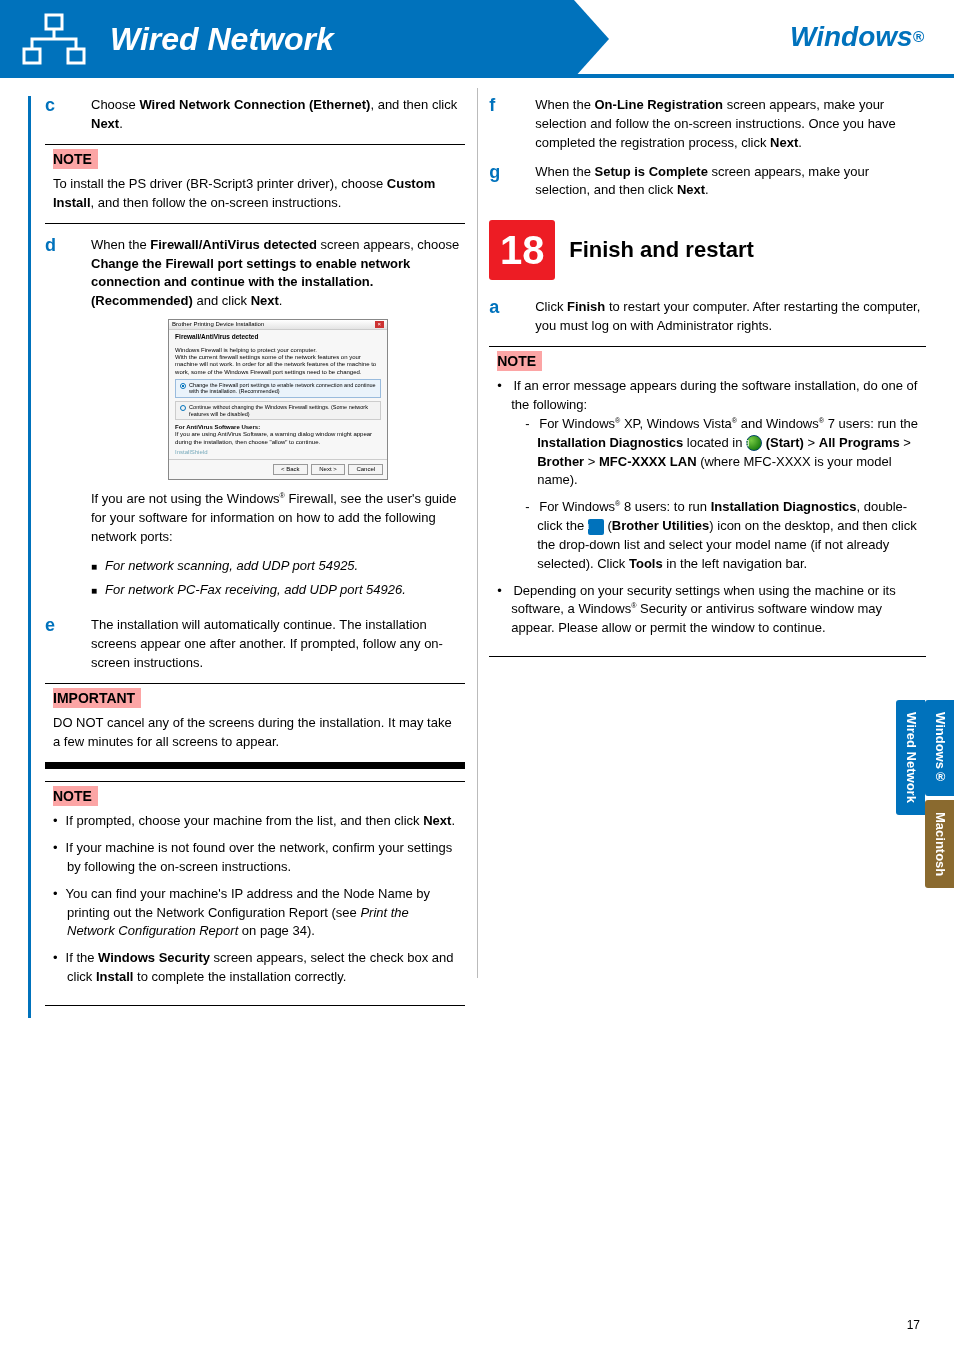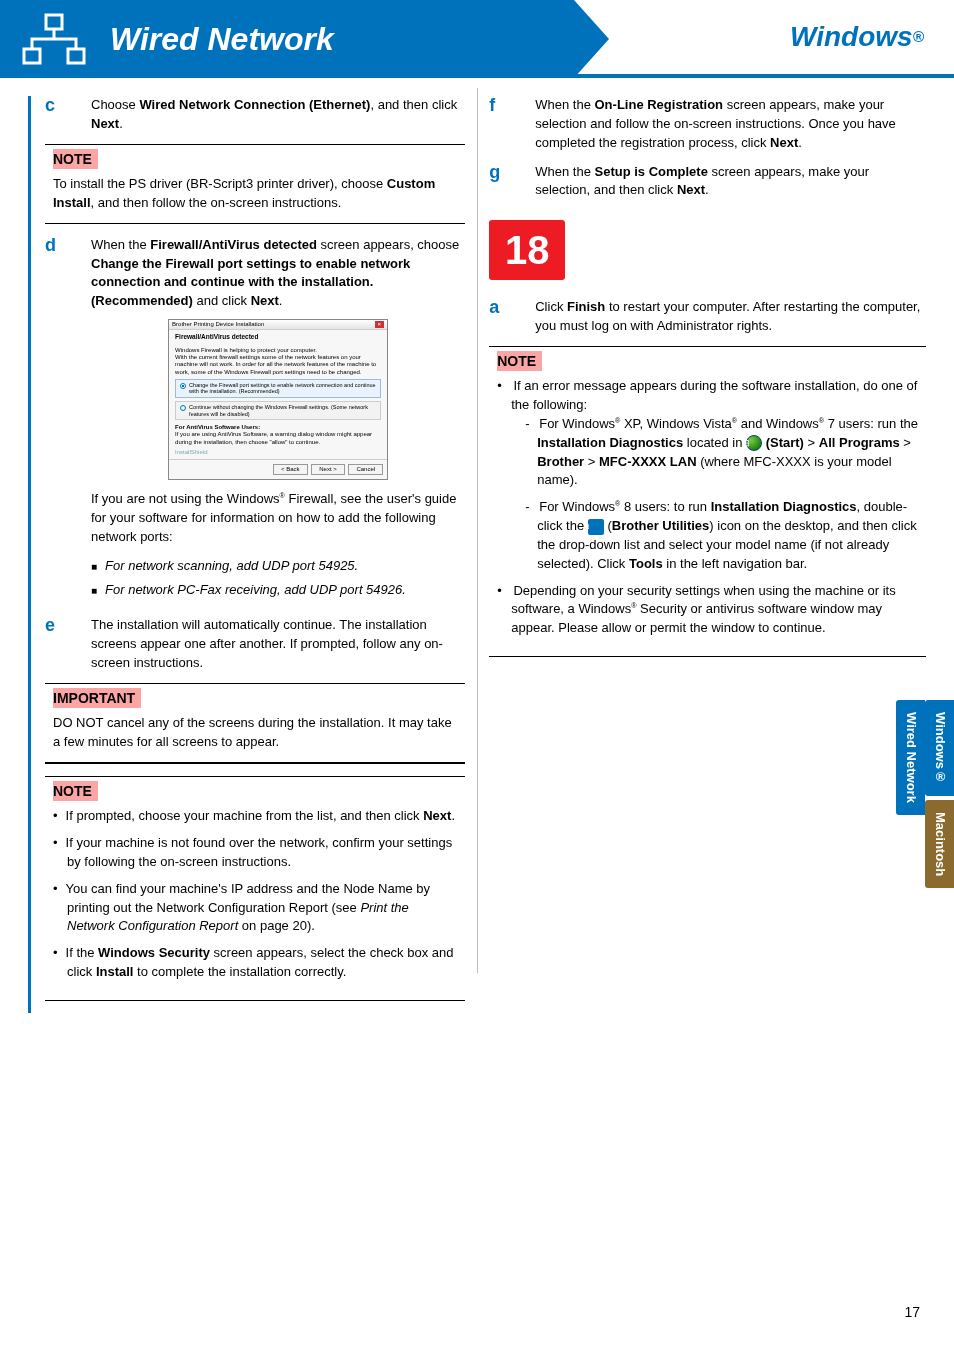--- a/index.html
+++ b/index.html
@@ -124,21 +124,21 @@
     content:"";
     position:absolute;
     left:100%;
     top:50%;
     width:40px;
     height:1px;
     background:transparent;
   }
   .important-box{
     border-top:1px solid #000;
-    border-bottom:2px solid #000000;
+    border-bottom:7px solid #000000;
   }
   ul.square { list-style:none; padding-left:0; margin-top:10px;font-style:italic;}
   ul.square li::before{ content:"\25A0"; font-size:10px; margin-right:8px; }
   ul.square li{ margin-bottom:6px; text-indent:-16px; padding-left:16px;}
   ul.dot { list-style:none; padding-left:0;}
   ul.dot > li::before{ content:"\2022"; margin-right:8px;}
   ul.dot > li{ margin-bottom:8px; text-indent:-14px; padding-left:14px;}
   ul.dash { list-style:none; padding-left:14px;}
   ul.dash > li::before{ content:"-"; margin-right:6px;}
   ul.dash > li{ margin-bottom:8px; text-indent:-12px; padding-left:12px;}
@@ -175,21 +175,21 @@
     display:flex;
     align-items:center;
     gap:14px;
     margin: 20px 0 18px 0;
   }
   .step18-num{
     background:#ed1c24;
     color:#fff;
     font-size:40px;
     font-weight:bold;
-    width:76px;height:60px;
+    width:66px;height:60px;
     display:flex;align-items:center;justify-content:center;
     border-radius:3px;
   }
   .step18-title{
     font-size:22px; font-weight:bold;
   }
   .start-icon{
     display:inline-flex;
     width:16px;height:16px;
     background:radial-gradient(circle at 30% 30%, #7c4, #060);
@@ -224,23 +224,23 @@
     font-weight:bold;
     color:#fff;
     text-align:center;
     border-radius:3px 0 0 3px;
   }
   .tab.blue{ background:#0072bc; }
   .tab.brown{ background:#8a6a2f; }
 
   .page-num{
     position:absolute;
-    bottom:28px;
+    bottom:16px;
     right:34px;
-    font-size:14px;
+    font-size:12px;
   }
   b{font-weight:bold;}
   i{font-style:italic;}
 </style>
 </head>
 <body>
 
 <div class="header">
   <div class="header-left">
     <span class="net-icon">
@@ -332,21 +332,21 @@
     <div class="important-box">
       <div class="important-heading">IMPORTANT</div>
       <div>DO NOT cancel any of the screens during the installation. It may take a few minutes for all screens to appear.</div>
     </div>
 
     <div class="note-box">
       <div class="note-heading">NOTE</div>
       <ul class="dot">
         <li><span>If prompted, choose your machine from the list, and then click </span><b>Next</b><span>.</span></li>
         <li>If your machine is not found over the network, confirm your settings by following the on-screen instructions.</li>
-        <li><span>You can find your machine's IP address and the Node Name by printing out the Network Configuration Report (see </span><i>Print the Network Configuration Report</i><span> on page 20).</span></li>
+        <li><span>You can find your machine's IP address and the Node Name by printing out the Network Configuration Report (see </span><i>Print the Network Configuration Report</i><span> on page 34).</span></li>
         <li><span>If the </span><b>Windows Security</b><span> screen appears, select the check box and click </span><b>Install</b><span> to complete the installation correctly.</span></li>
       </ul>
     </div>
 
   </div>
 
   <div class="col">
 
     <div class="step">
       <div class="step-letter">f</div>
@@ -357,20 +357,21 @@
 
     <div class="step">
       <div class="step-letter">g</div>
       <div class="step-body">
         <span>When the </span><b>Setup is Complete</b><span> screen appears, make your selection, and then click </span><b>Next</b><span>.</span>
       </div>
     </div>
 
     <div class="step18">
       <div class="step18-num">18</div>
+      <div class="step18-title">Finish and restart</div>
     </div>
 
     <div class="step">
       <div class="step-letter">a</div>
       <div class="step-body">
         <span>Click </span><b>Finish</b><span> to restart your computer. After restarting the computer, you must log on with Administrator rights.</span>
       </div>
     </div>
 
     <div class="note-box">

